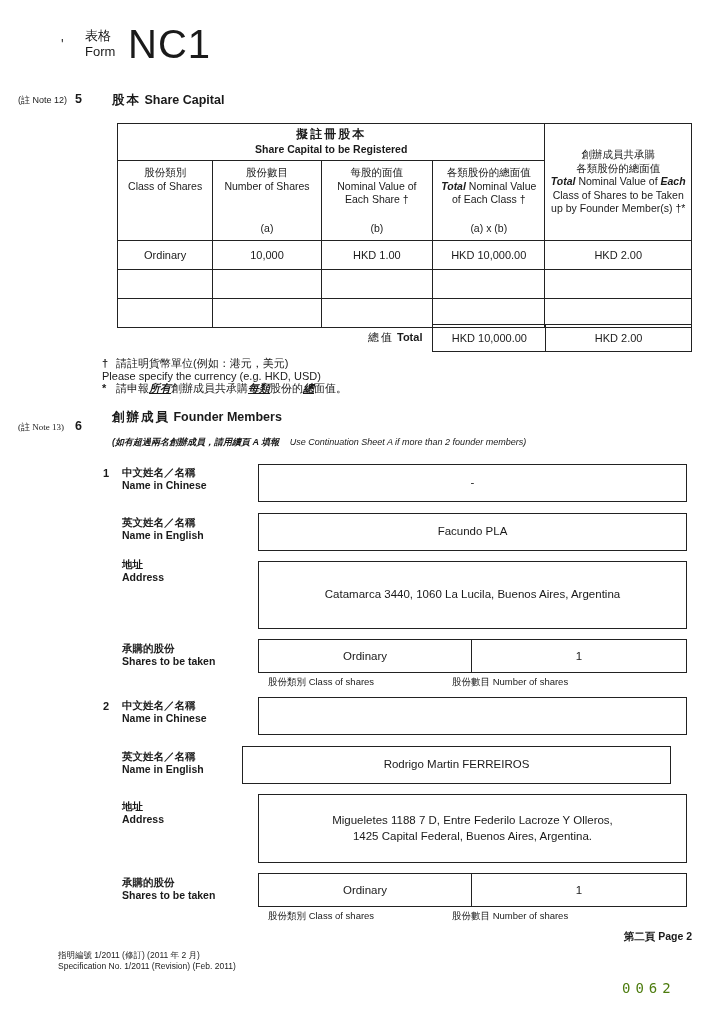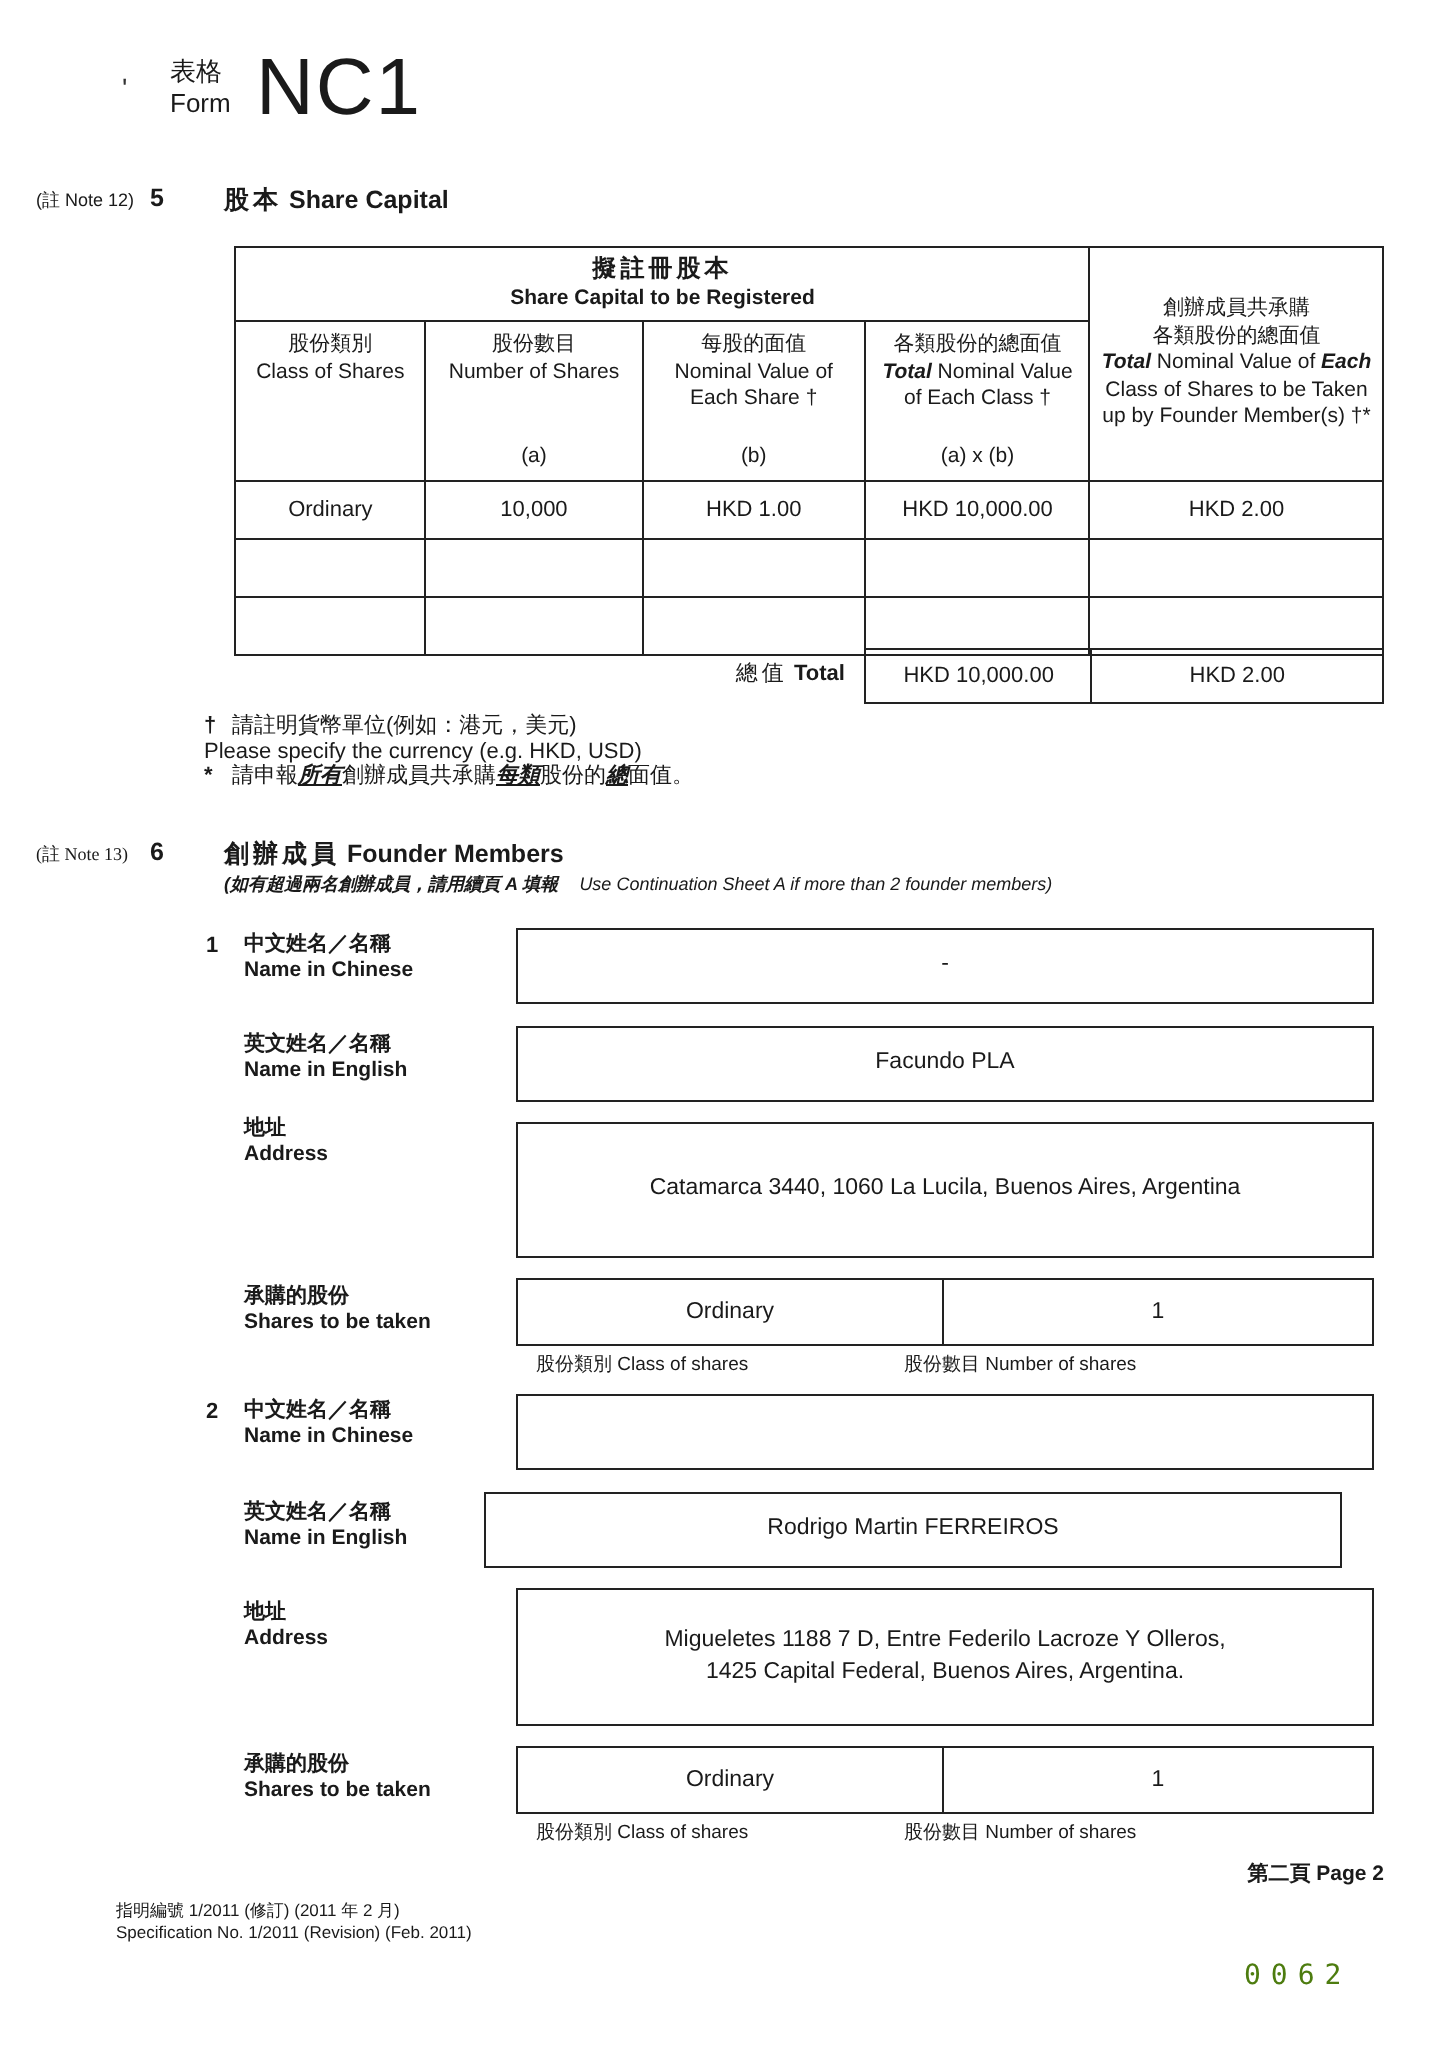--- a/index.html
+++ b/index.html
@@ -170,21 +170,21 @@
   </div>
 
   <div class="abs" style="left:102px; top:357px; width:580px;">
     <div class="fnote"><span class="sym">†</span><span>請註明貨幣單位(例如：港元，美元)</span></div>
     <div class="fnote ind">Please specify the currency (e.g. HKD, USD)</div>
     <div class="fnote"><span class="sym">*</span><span>請申報</span><span class="uem">所有</span><span>創辦成員共承購</span><span class="uem">每類</span><span>股份的</span><span class="uem">總</span><span>面值。</span></div>
   </div>
 
   <div class="abs note" style="left:18px; top:421px;font-family:Liberation Serif, serif;">(註 Note 13)</div>
   <div class="abs sec-num" style="left:75px; top:419px;">6</div>
-  <div class="abs sec-title" style="left:112px; top:419px;">
+  <div class="abs sec-title" style="left:112px; top:409px;">
     <span style="letter-spacing:2px;">創辦成員</span>
     <span>Founder Members</span>
   </div>
   <div class="abs sec-sub" style="left:112px; top:436px;">
     <span class="italic" style="font-weight:bold;">(如有超過兩名創辦成員，請用續頁 A 填報</span>
     <span class="italic" style="margin-left:8px;">Use Continuation Sheet A if more than 2 founder members)</span>
   </div>
 
   <div class="abs mnum" style="left:103px; top:467px;">1</div>
   <div class="abs mlabel" style="left:122px; top:466px;">

